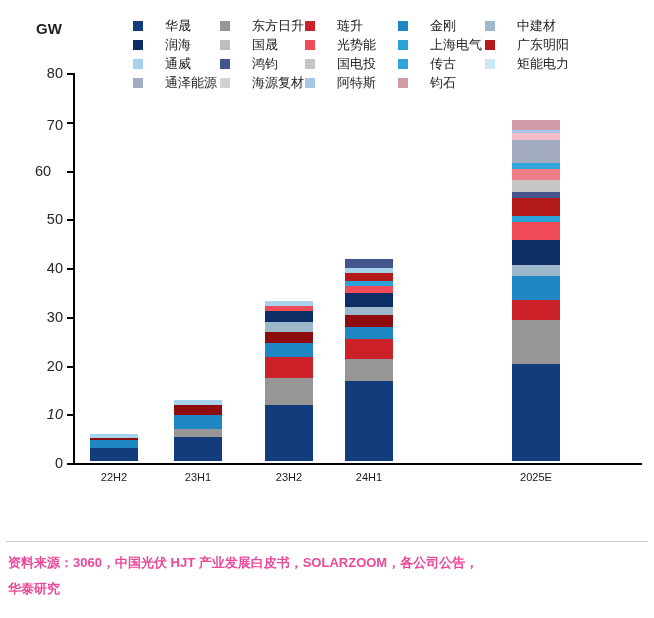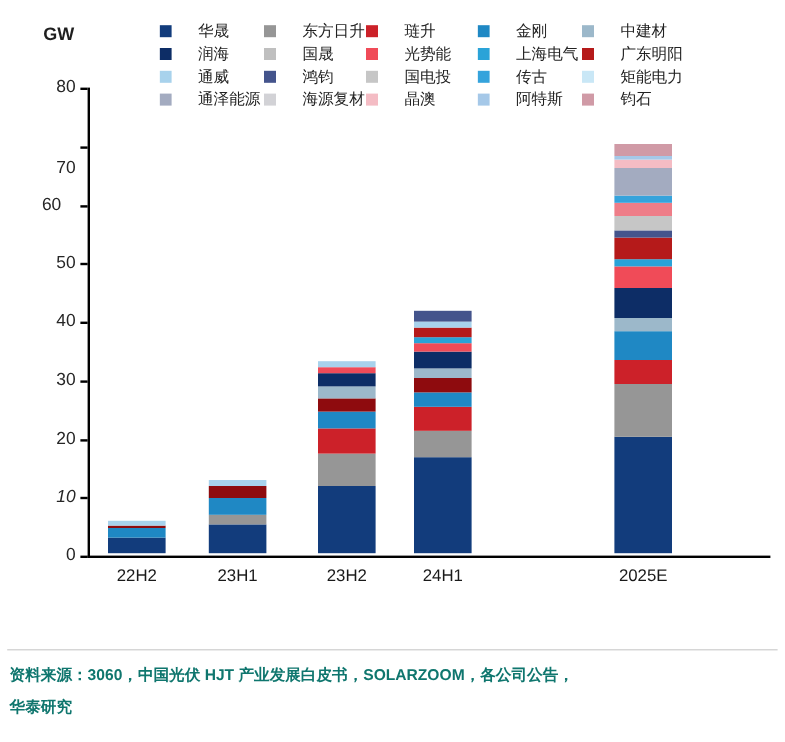--- a/index.html
+++ b/index.html
@@ -21,26 +21,26 @@
   .axis-x{position:absolute;left:-2px;top:390px;width:569px;height:2px;background:#000;}
   .y-tick{position:absolute;width:6px;height:2px;background:#000;left:-8px;}
   .y-tick-label{
     position:absolute;left:-52px;width:40px;text-align:right;
     font-size:14.5px;color:#262626;transform:translateY(-9px);
   }
   .bar{position:absolute;bottom:2px;width:48px;}
   .bar-segment{position:absolute;left:0;width:100%;}
   .x-label{
     position:absolute;top:398px;width:60px;text-align:center;
-    font-size:14px;color:#1a1a1a;font-weight:500;
+    font-size:11px;color:#1a1a1a;font-weight:500;
   }
   .divider{position:absolute;left:6px;top:541px;width:642px;height:1px;background:#cccccc;}
   .source{
     position:absolute;left:8px;top:550px;width:610px;
-    font-size:13px;font-weight:700;color:#0f766e;line-height:26px;
+    font-size:13px;font-weight:700;color:#ec4899;line-height:26px;
   }
 </style>
 </head>
 <body>
 
 <div class="page">
 
   <div class="gw-label">GW</div>
 
   <div class="legend" id="legend">
@@ -104,24 +104,20 @@
         <span class="legend-swatch" style="background: rgb(201, 231, 246);"></span>
         <span class="legend-label">矩能电力</span>
       </div>
       <div class="legend-item">
         <span class="legend-swatch" style="background: rgb(163, 171, 192);"></span>
         <span class="legend-label">通泽能源</span>
       </div>
       <div class="legend-item">
         <span class="legend-swatch" style="background: rgb(210, 210, 214);"></span>
         <span class="legend-label">海源复材</span>
-      </div>
-      <div class="legend-item">
-        <span class="legend-swatch" style="background: rgb(244, 188, 196);"></span>
-        <span class="legend-label">晶澳</span>
       </div>
       <div class="legend-item">
         <span class="legend-swatch" style="background: rgb(165, 200, 232);"></span>
         <span class="legend-label">阿特斯</span>
       </div>
       <div class="legend-item">
         <span class="legend-swatch" style="background: rgb(208, 154, 166);"></span>
         <span class="legend-label">钧石</span>
       </div>
     </div>
@@ -137,21 +133,21 @@
       <div class="y-tick-label" style="top: 293.5px;">20</div>
       <div class="y-tick" style="top: 243.75px;"></div>
       <div class="y-tick-label" style="top: 244.75px;">30</div>
       <div class="y-tick" style="top: 195px;"></div>
       <div class="y-tick-label" style="top: 196px;">40</div>
       <div class="y-tick" style="top: 146.25px;"></div>
       <div class="y-tick-label" style="top: 147.25px;">50</div>
       <div class="y-tick" style="top: 97.5px;"></div>
       <div class="y-tick-label" style="top: 98.5px; text-align: center;">60</div>
       <div class="y-tick" style="top: 48.75px;"></div>
-      <div class="y-tick-label" style="top: 68px; text-align: right;">70</div>
+      <div class="y-tick-label" style="top: 53px; text-align: right;">70</div>
       <div class="y-tick" style="top: 0px;"></div>
       <div class="y-tick-label" style="top: 1px;">80</div>
       <div class="bar" style="left: 15px; height: 390px;">
         <div class="bar-segment" title="华晟: 2.7 GW" style="background: rgb(18, 60, 124); bottom: 0px; height: 13.1625px;"></div>
         <div class="bar-segment" title="金刚: 1.6 GW" style="background: rgb(31, 136, 196); bottom: 13.1625px; height: 7.8px;"></div>
         <div class="bar-segment" title="爱康: 0.4 GW" style="background: rgb(142, 11, 14); bottom: 20.9625px; height: 1.95px;"></div>
         <div class="bar-segment" title="通威: 0.8 GW" style="background: rgb(168, 210, 236); bottom: 22.9125px; height: 3.9px;"></div>
       </div>
       <div class="x-label" style="left: 9px;">22H2</div>
       <div class="bar" style="left: 99px; height: 390px;">

